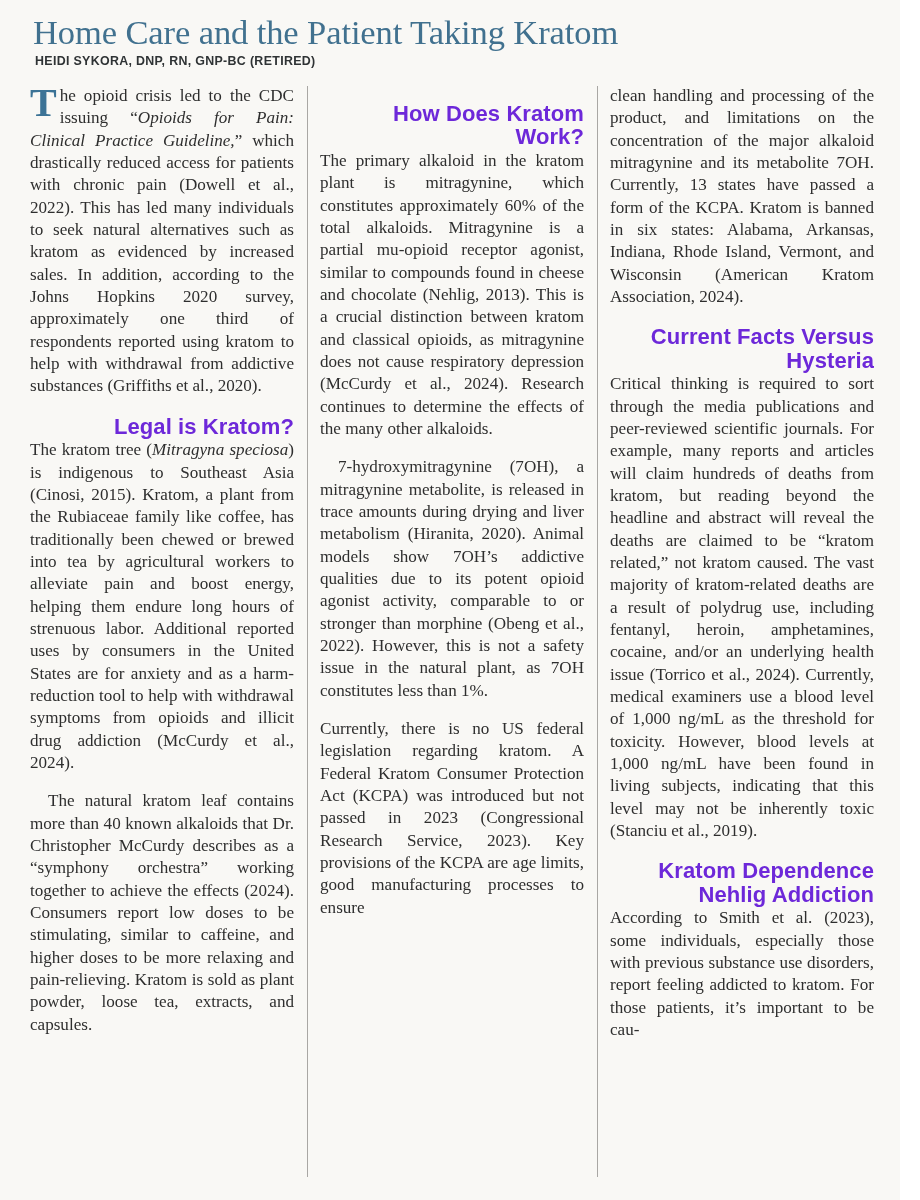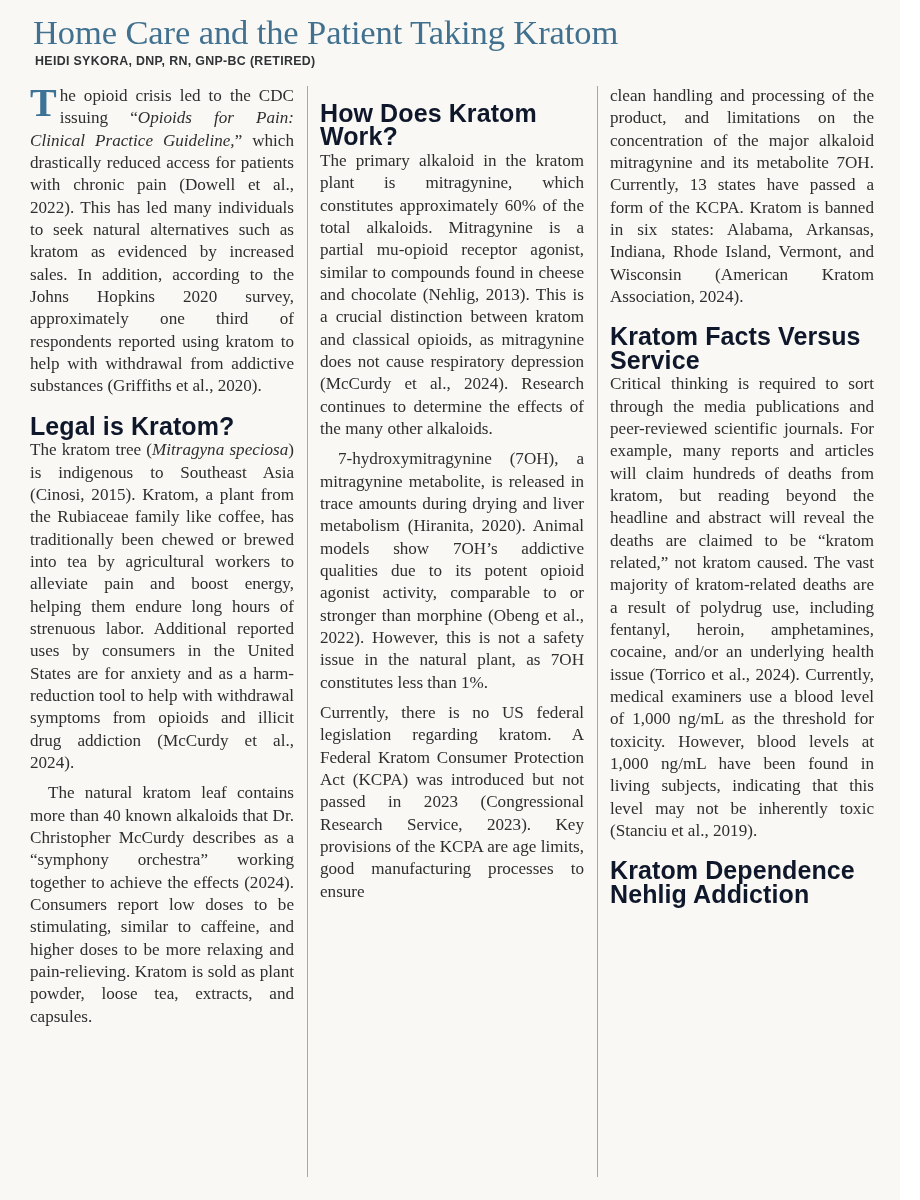--- a/index.html
+++ b/index.html
@@ -75,44 +75,45 @@
     text-align: justify;
     text-justify: inter-word;
     margin: 0;
     hyphens: manual;
     -webkit-hyphens: manual;
   }
   .col p.indent {
     text-indent: 18px;
   }
   .col p + p {
-    margin-top: 8px;
+    margin-top: 16px;
   }
   .col p i, .col p em {
     font-style: italic;
   }
   .dropcap {
     float: left;
     font-family: "Liberation Serif", serif;
     font-weight: bold;
     font-size: 40px;
     line-height: 33px;
     color: #3c7396;
     padding: 1px 2px 0 0;
     margin-right: 1px;
   }
   
   .section-head {
     font-family: "Liberation Sans", sans-serif;
     font-weight: bold;
-    font-size: 25px;
+    font-size: 22px;
     line-height: 23.4px;
-    color: #0f172a;
+    color: #6d28d9;
     letter-spacing: 0.1px;
     margin: 17px 0 1px 0;
+    text-align: right;
   }
 </style>
 </head>
 <body>
 
 <div class="page">
 
   <h1 class="article-title">Home Care and the Patient Taking Kratom</h1>
 
   <div class="byline">HEIDI SYKORA, DNP, RN, GNP-BC (RETIRED)</div>
@@ -127,19 +128,20 @@
     <div class="rule"></div>
     <div class="col" id="col-1">
         <h2 class="section-head">How Does Kratom Work?</h2>
         <p>The primary alkaloid in the kratom plant is mitragynine, which constitutes approximately 60% of the total alkaloids. Mitragynine is a partial mu-opioid receptor agonist, similar to compounds found in cheese and chocolate (Nehlig, 2013). This is a crucial distinction between kratom and classical opioids, as mitragynine does not cause respiratory depression (McCurdy et al., 2024). Research continues to determine the effects of the many other alkaloids.</p>
         <p class="indent">7-hydroxymitragynine (7OH), a mitragynine metabolite, is released in trace amounts during drying and liver metabolism (Hiranita, 2020). Animal models show 7OH’s addictive qualities due to its potent opioid agonist activity, comparable to or stronger than morphine (Obeng et al., 2022). However, this is not a safety issue in the natural plant, as 7OH constitutes less than 1%.</p>
         <p>Currently, there is no US federal legislation regarding kratom. A Federal Kratom Consumer Protection Act (KCPA) was introduced but not passed in 2023 (Congressional Research Service, 2023). Key provisions of the KCPA are age limits, good manufacturing processes to ensure</p>
       </div>
     <div class="rule"></div>
     <div class="col" id="col-2">
         <p>clean handling and processing of the product, and limitations on the concentration of the major alkaloid mitragynine and its metabolite 7OH. Currently, 13 states have passed a form of the KCPA. Kratom is banned in six states: Alabama, Arkansas, Indiana, Rhode Island, Vermont, and Wisconsin (American Kratom Association, 2024).</p>
-        <h2 class="section-head">Kratom Facts Versus Service</h2>
+        <h2 class="section-head">Current Facts Versus Hysteria</h2>
         <p>Critical thinking is required to sort through the media publications and peer-reviewed scientific journals. For example, many reports and articles will claim hundreds of deaths from kratom, but reading beyond the headline and abstract will reveal the deaths are claimed to be “kratom related,” not kratom caused. The vast majority of kratom-related deaths are a result of polydrug use, including fentanyl, heroin, amphetamines, cocaine, and/or an underlying health issue (Torrico et al., 2024). Currently, medical examiners use a blood level of 1,000 ng/mL as the threshold for toxicity. However, blood levels at 1,000 ng/mL have been found in living subjects, indicating that this level may not be inherently toxic (Stanciu et al., 2019).</p>
         <h2 class="section-head">Kratom Dependence Nehlig Addiction</h2>
+        <p>According to Smith et al. (2023), some individuals, especially those with previous substance use disorders, report feeling addicted to kratom. For those patients, it’s important to be cau-</p>
       </div>
   </div>
 
 </div>
 
 </body></html>

